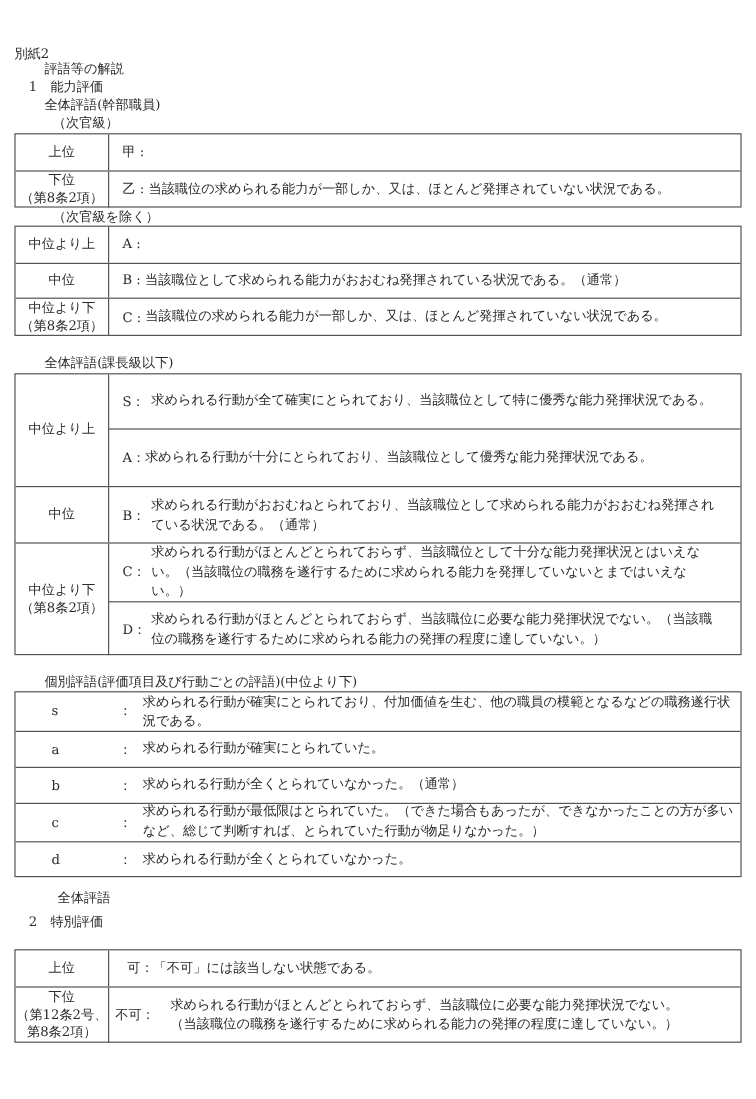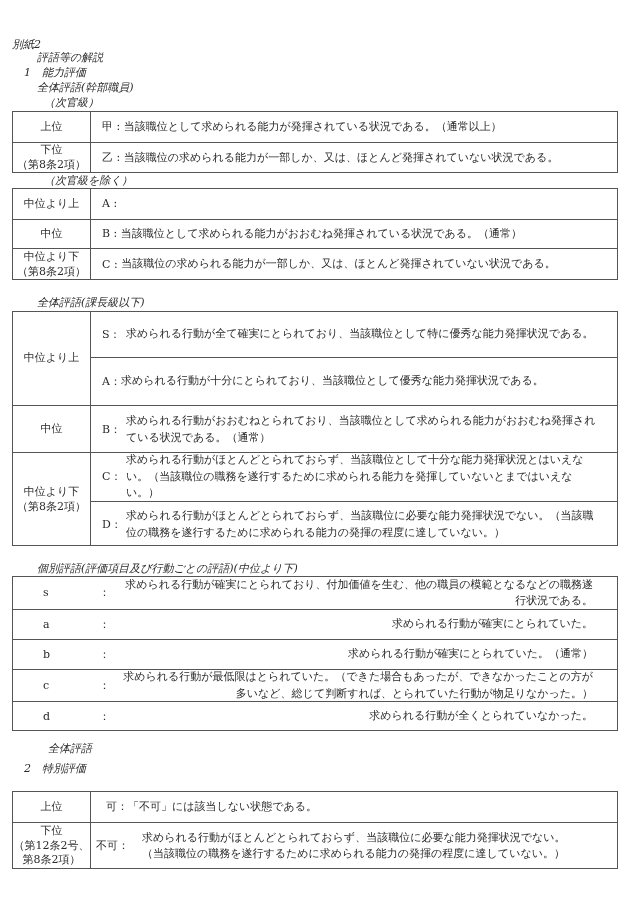--- a/index.html
+++ b/index.html
@@ -1,55 +1,54 @@
 <!DOCTYPE html>
 <html><head>
   <meta charset="utf-8">
   <style>
     html, body { margin: 0; padding: 0; background: #ffffff; }
     body {
       width: 630px; height: 916px; position: relative; overflow: hidden;
       font-family: "DejaVu Serif", "Liberation Serif", serif;
       color: #2a2a2a; font-size: 11px; line-height: 1.4;
     }
-    .abs { position: absolute; white-space: nowrap; font-style: italic; }
+    .abs { position: absolute; white-space: nowrap; }
     .tbl { position: absolute; left: 12px; width: 606px; border: 1px solid #555; box-sizing: border-box; }
     .row { position: absolute; left: 0; right: 0; border-top: 1px solid #555; box-sizing: border-box; }
     .row.first { border-top: none; }
     .lab { position: absolute; left: 0; width: 77px; top: 0; bottom: 0; border-right: 1px solid #555;
            display: flex; align-items: center; justify-content: center; text-align: center; white-space: pre-line; line-height: 1.35; }
     .desc { position: absolute; left: 77px; right: 0; top: 0; bottom: 0; display: flex; align-items: center; padding-left: 12px; }
     .key { flex: none; }
     .keyw { flex: none; width: 24px; }
     .txt { line-height: 1.5; }
     .subrow { position: absolute; left: 77px; right: 0; box-sizing: border-box; border-top: 1px solid #555;
               display: flex; align-items: center; padding-left: 12px; }
     .subrow.first { border-top: none; }
     .ind-row { position: absolute; left: 0; right: 0; box-sizing: border-box; border-top: 1px solid #555; display: flex; align-items: center; }
     .ind-row.first { border-top: none; }
     .ind-letter { position: absolute; left: 30px; }
     .ind-colon { position: absolute; left: 86px; }
-    .ind-text { position: absolute; left: 106px; right: 24px; line-height: 1.5; text-align: right; }
+    .ind-text { position: absolute; left: 106px; right: 4px; line-height: 1.5; }
   </style>
 </head>
 <body>
 
 <div class="abs" style="left:12px;top:37px;">別紙2</div>
 <div class="abs" style="left:37px;top:50px;text-align:right;">評語等の解説</div>
 <div class="abs" style="left:24px;top:65px;">1　能力評価</div>
 <div class="abs" style="left:37px;top:80px;">全体評語(幹部職員)</div>
 <div class="abs" style="left:44px;top:95px;">（次官級）</div>
 
 <div class="tbl" style="top:111px;height:62px;">
   <div class="row first" style="top:0;height:30px;">
     <div class="lab">上位</div>
     <div class="desc">
       <span class="key">甲</span>
       <span class="key">&nbsp;:&nbsp;</span>
-      <span class="txt">当該職位として求められる能力が発揮されている状況である。（通常以上）</span>
     </div>
   </div>
   <div class="row" style="top:30px;height:31px;">
     <div class="lab">下位
 （第8条2項）</div>
     <div class="desc">
       <span class="key">乙</span>
       <span class="key">&nbsp;:&nbsp;</span>
       <span class="txt">当該職位の求められる能力が一部しか、又は、ほとんど発揮されていない状況である。</span>
     </div>
@@ -132,21 +131,21 @@
     <span class="ind-text" style="white-space:normal;">求められる行動が確実にとられており、付加価値を生む、他の職員の模範となるなどの職務遂行状況である。</span>
   </div>
   <div class="ind-row" style="position:absolute;top:32px;height:30px;">
     <span class="ind-letter">a</span>
     <span class="ind-colon">：</span>
     <span class="ind-text">求められる行動が確実にとられていた。</span>
   </div>
   <div class="ind-row" style="position:absolute;top:62px;height:30px;">
     <span class="ind-letter">b</span>
     <span class="ind-colon">：</span>
-    <span class="ind-text">求められる行動が確実にとられていた。（通常）</span>
+    <span class="ind-text">求められる行動が全くとられていなかった。（通常）</span>
   </div>
   <div class="ind-row" style="position:absolute;top:92px;height:32px;">
     <span class="ind-letter">c</span>
     <span class="ind-colon">：</span>
     <span class="ind-text" style="white-space:normal;font-family:Liberation Mono, monospace;">求められる行動が最低限はとられていた。（できた場合もあったが、できなかったことの方が多いなど、総じて判断すれば、とられていた行動が物足りなかった。）</span>
   </div>
   <div class="ind-row" style="position:absolute;top:124px;height:30px;">
     <span class="ind-letter">d</span>
     <span class="ind-colon">：</span>
     <span class="ind-text">求められる行動が全くとられていなかった。</span>

